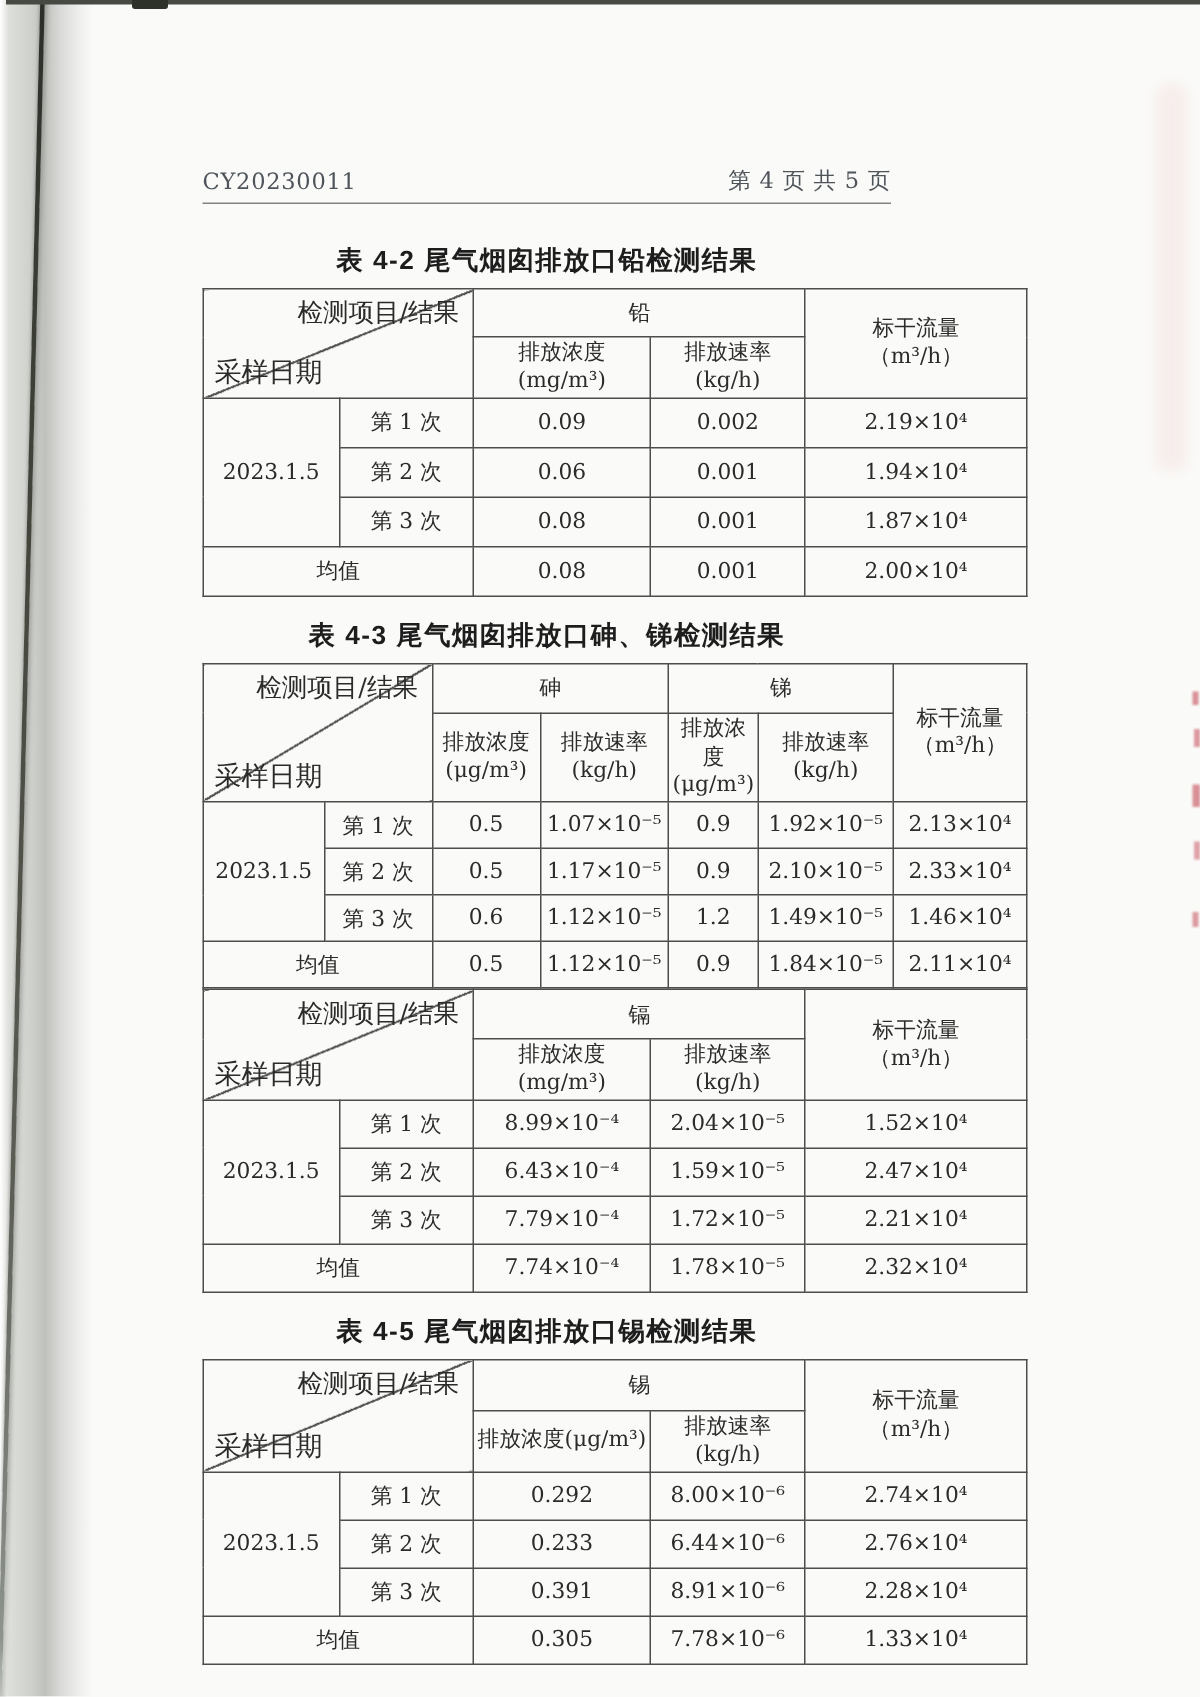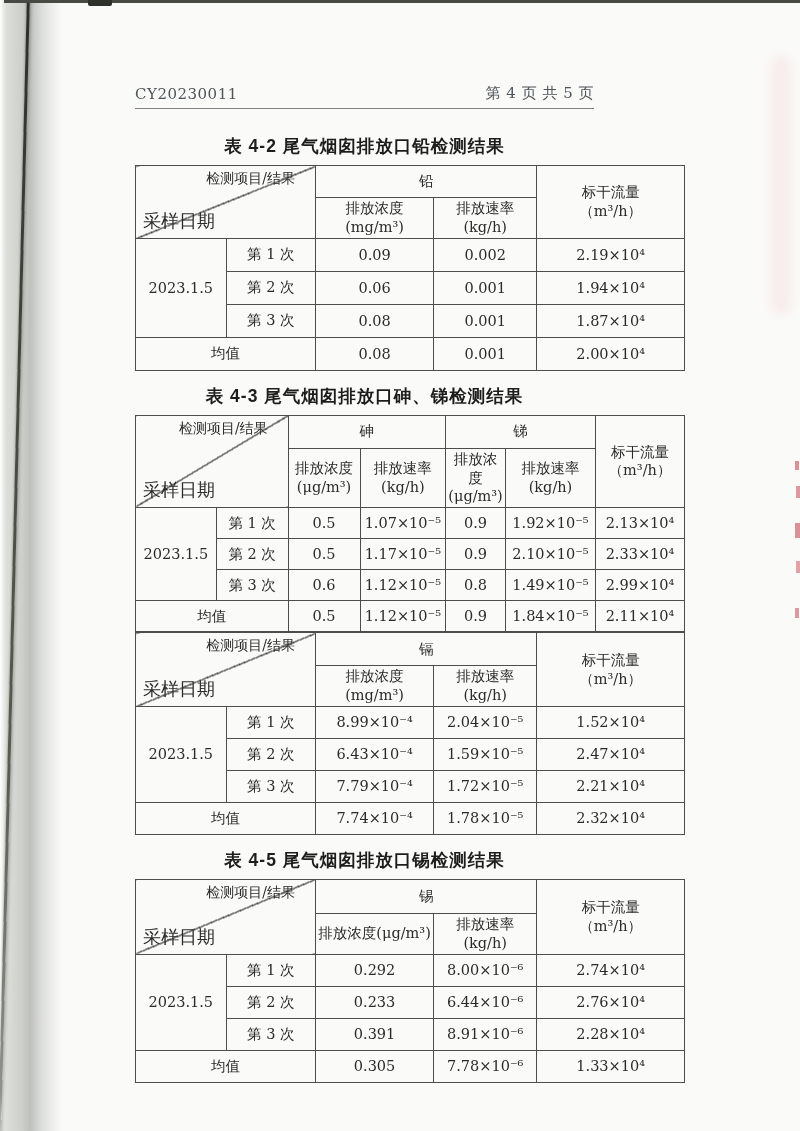--- a/index.html
+++ b/index.html
@@ -24,21 +24,21 @@
   .top-blob{position:absolute;top:0;left:88px;width:24px;height:6px;background:#2e302a;border-radius:0 0 2px 2px;}
   .bleed{position:absolute;background:#c03a48;filter:blur(.6px);}
   .bleed.b1{left:795px;top:461px;width:4px;height:9px;opacity:.55;}
   .bleed.b2{left:796px;top:486px;width:4px;height:12px;opacity:.5;}
   .bleed.b3{left:795px;top:523px;width:5px;height:15px;opacity:.55;}
   .bleed.b4{left:796px;top:561px;width:4px;height:12px;opacity:.45;}
   .bleed.b5{left:795px;top:608px;width:4px;height:10px;opacity:.5;}
   .smudge{position:absolute;left:770px;top:55px;width:22px;height:260px;background:#d88; opacity:.10;filter:blur(4px);border-radius:10px;}
 
   
-  .content{position:relative;margin-left:135px;width:459px;}
+  .content{position:relative;margin-left:135px;width:459px;margin-top:27px;}
   .report-header{
     padding-top:84px;display:flex;justify-content:space-between;align-items:flex-end;
     border-bottom:1.5px solid #82827e;padding-bottom:5px;
     font-family:"DejaVu Serif","Liberation Serif",serif;
     font-size:15px;color:#4e545a;letter-spacing:.5px;
   }
   .tbl-title{
     text-align:center;font-weight:bold;font-size:17.5px;color:#1d1d1d;
     letter-spacing:1px;margin:13px 0 7px 0;
     font-family:"Liberation Sans",sans-serif;
@@ -51,21 +51,21 @@
   table.rpt th,table.rpt td{
     border:1px solid #4d4d4d;text-align:center;vertical-align:middle;
     font-weight:normal;font-size:14.5px;color:#2b2b2b;padding:1px 2px;
   }
   th.analyte{font-size:15px;}
   .pre{white-space:pre-line;line-height:1.3;}
   td.val,th.unit{font-size:14px;}
   th.diag{position:relative;padding:0;
     background:linear-gradient(to bottom right,transparent calc(50% - .7px),#4d4d4d calc(50% - .7px),#4d4d4d calc(50% + .7px),transparent calc(50% + .7px));
   }
-  .diag-top{position:absolute;top:4px;right:20px;font-size:14px;}
+  .diag-top{position:absolute;top:4px;right:9px;font-size:17px;}
   .diag-bottom{position:absolute;bottom:5px;left:7px;font-size:18px;}
 </style>
 </head>
 <body>
 
 <div class="left-gutter"></div>
 <div class="spine-line"></div>
 <div class="top-strip"></div>
 <div class="top-blob"></div>
 <div class="smudge"></div>
@@ -182,23 +182,23 @@
             <td class="val">0.5</td>
             <td class="val">1.17×10⁻⁵</td>
             <td class="val">0.9</td>
             <td class="val">2.10×10⁻⁵</td>
             <td class="val">2.33×10⁴</td>
           </tr>
           <tr style="height:31px">
             <td>第 3 次</td>
             <td class="val">0.6</td>
             <td class="val">1.12×10⁻⁵</td>
-            <td class="val">0.8</td>
+            <td class="val">1.2</td>
             <td class="val">1.49×10⁻⁵</td>
-            <td class="val">2.99×10⁴</td>
+            <td class="val">1.46×10⁴</td>
           </tr>
           <tr style="height:31px">
             <td colspan="2">均值</td>
             <td class="val">0.5</td>
             <td class="val">1.12×10⁻⁵</td>
             <td class="val">0.9</td>
             <td class="val">1.84×10⁻⁵</td>
             <td class="val">2.11×10⁴</td>
           </tr>
         </tbody>

